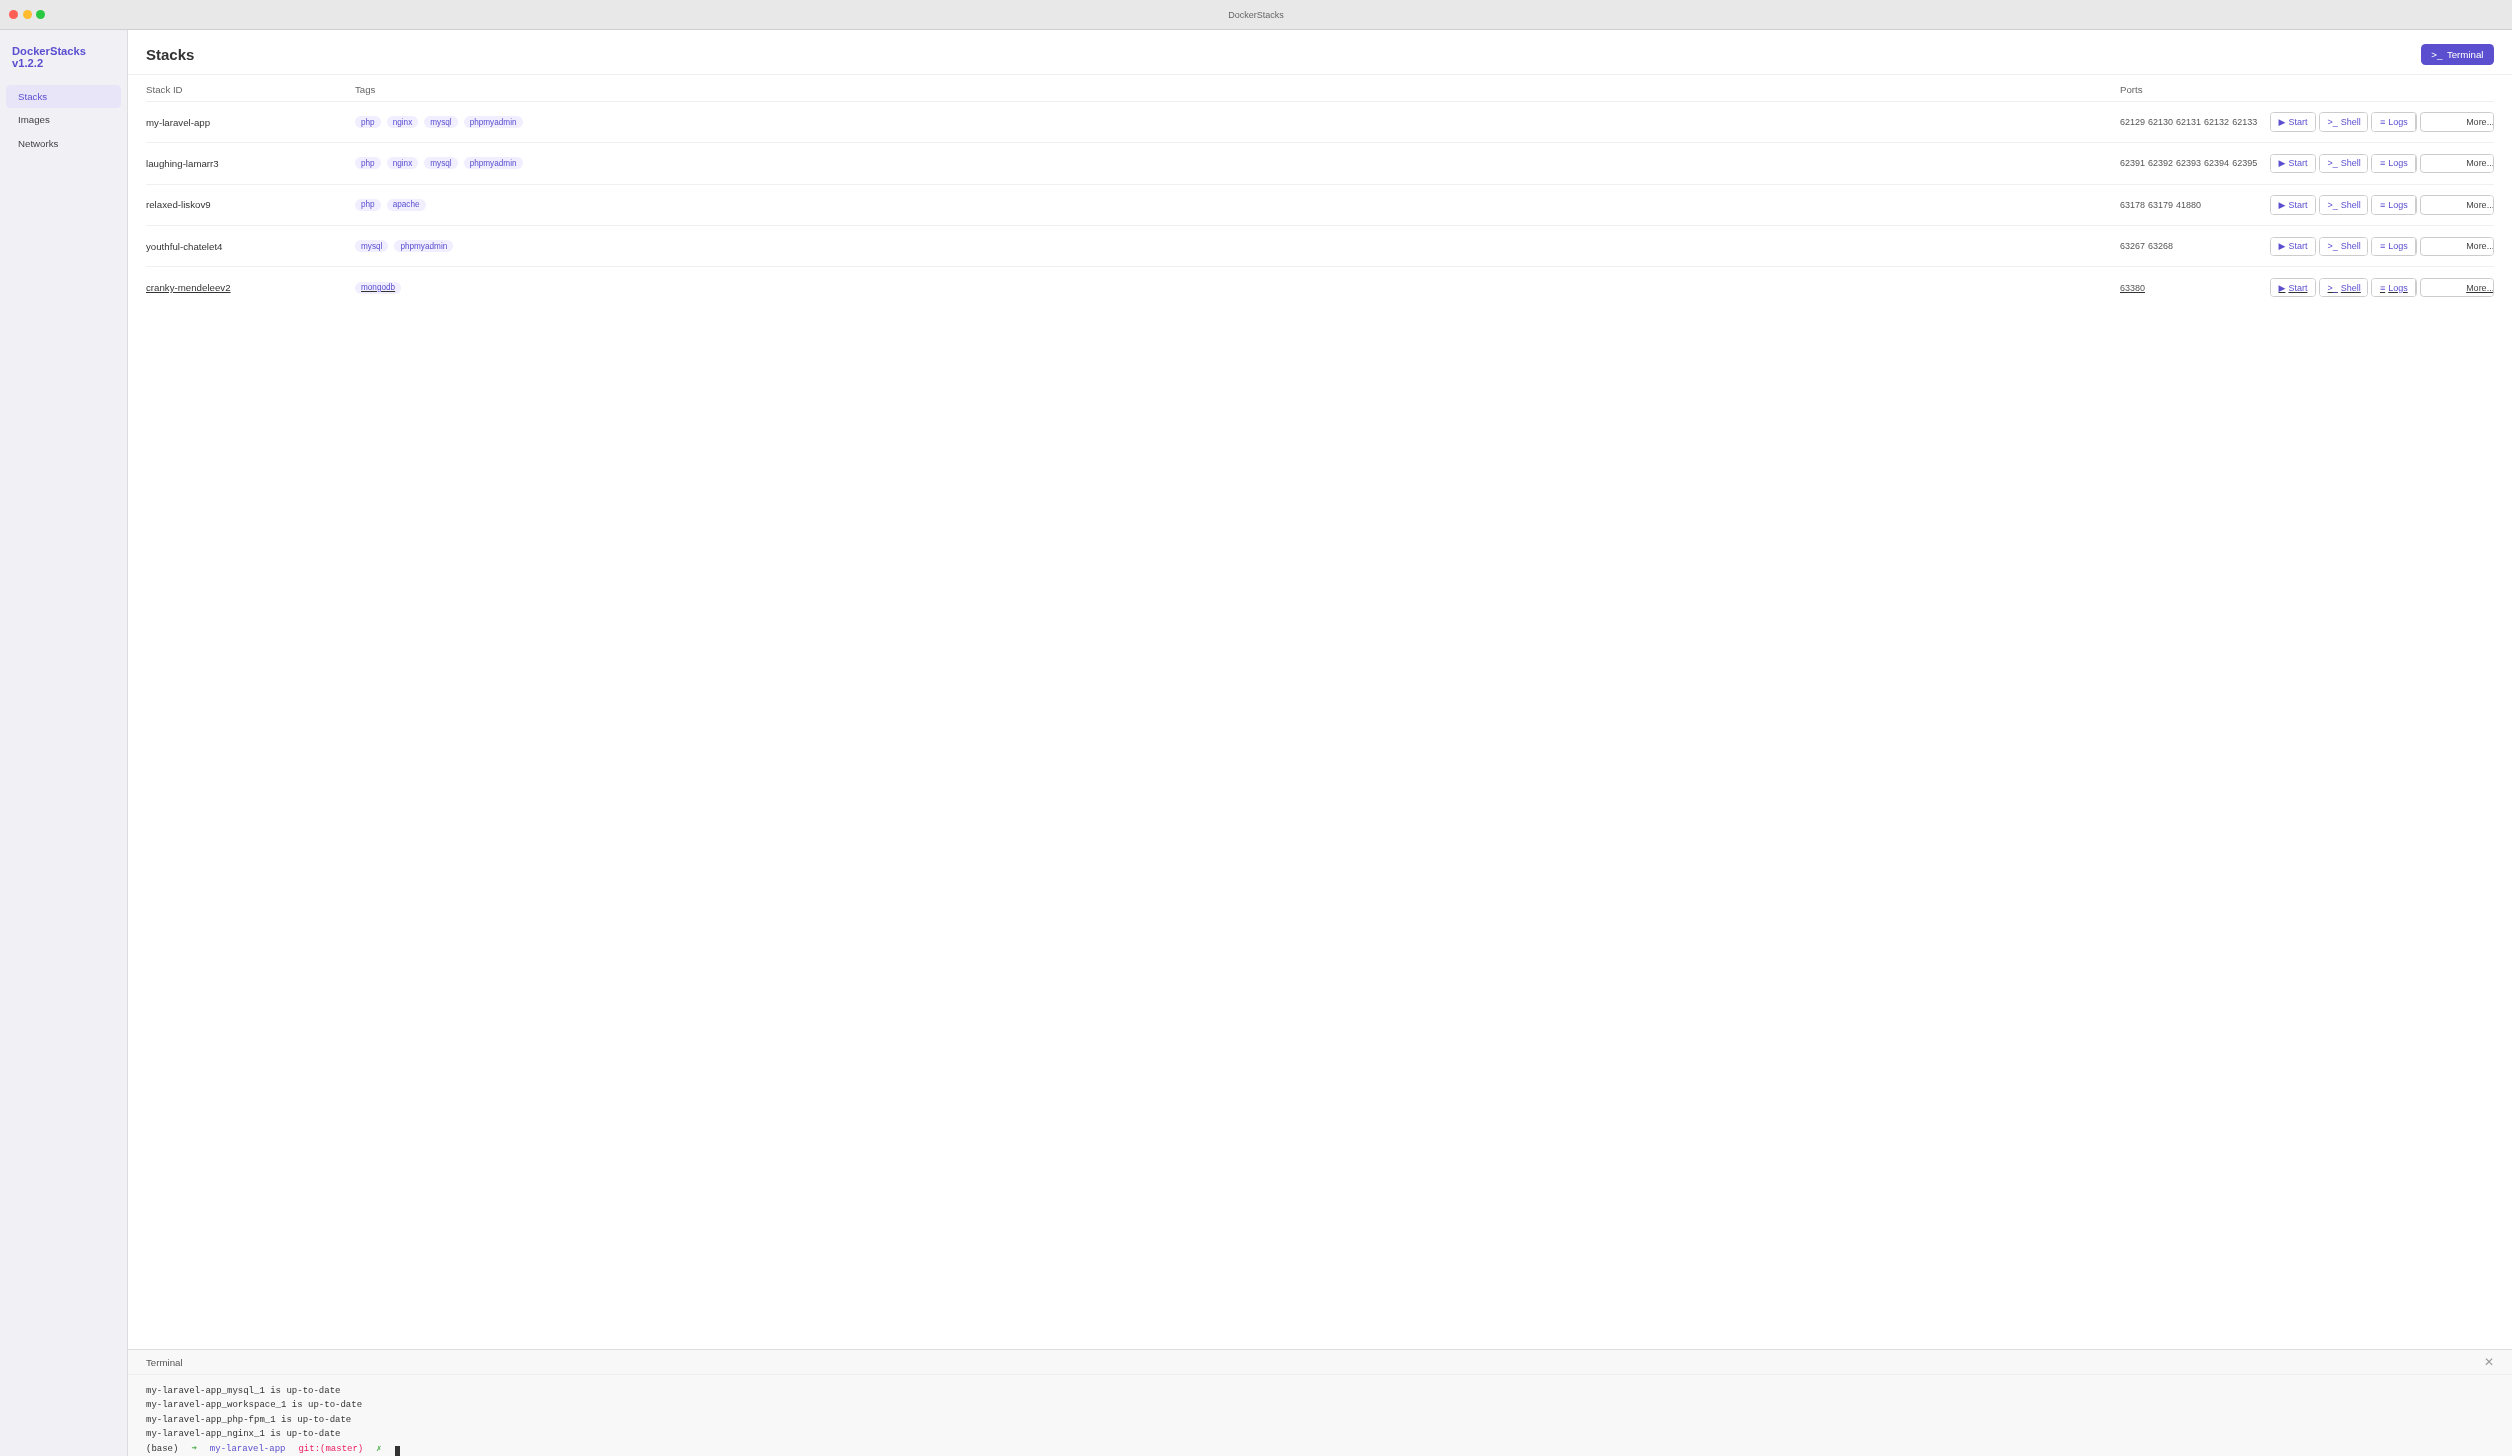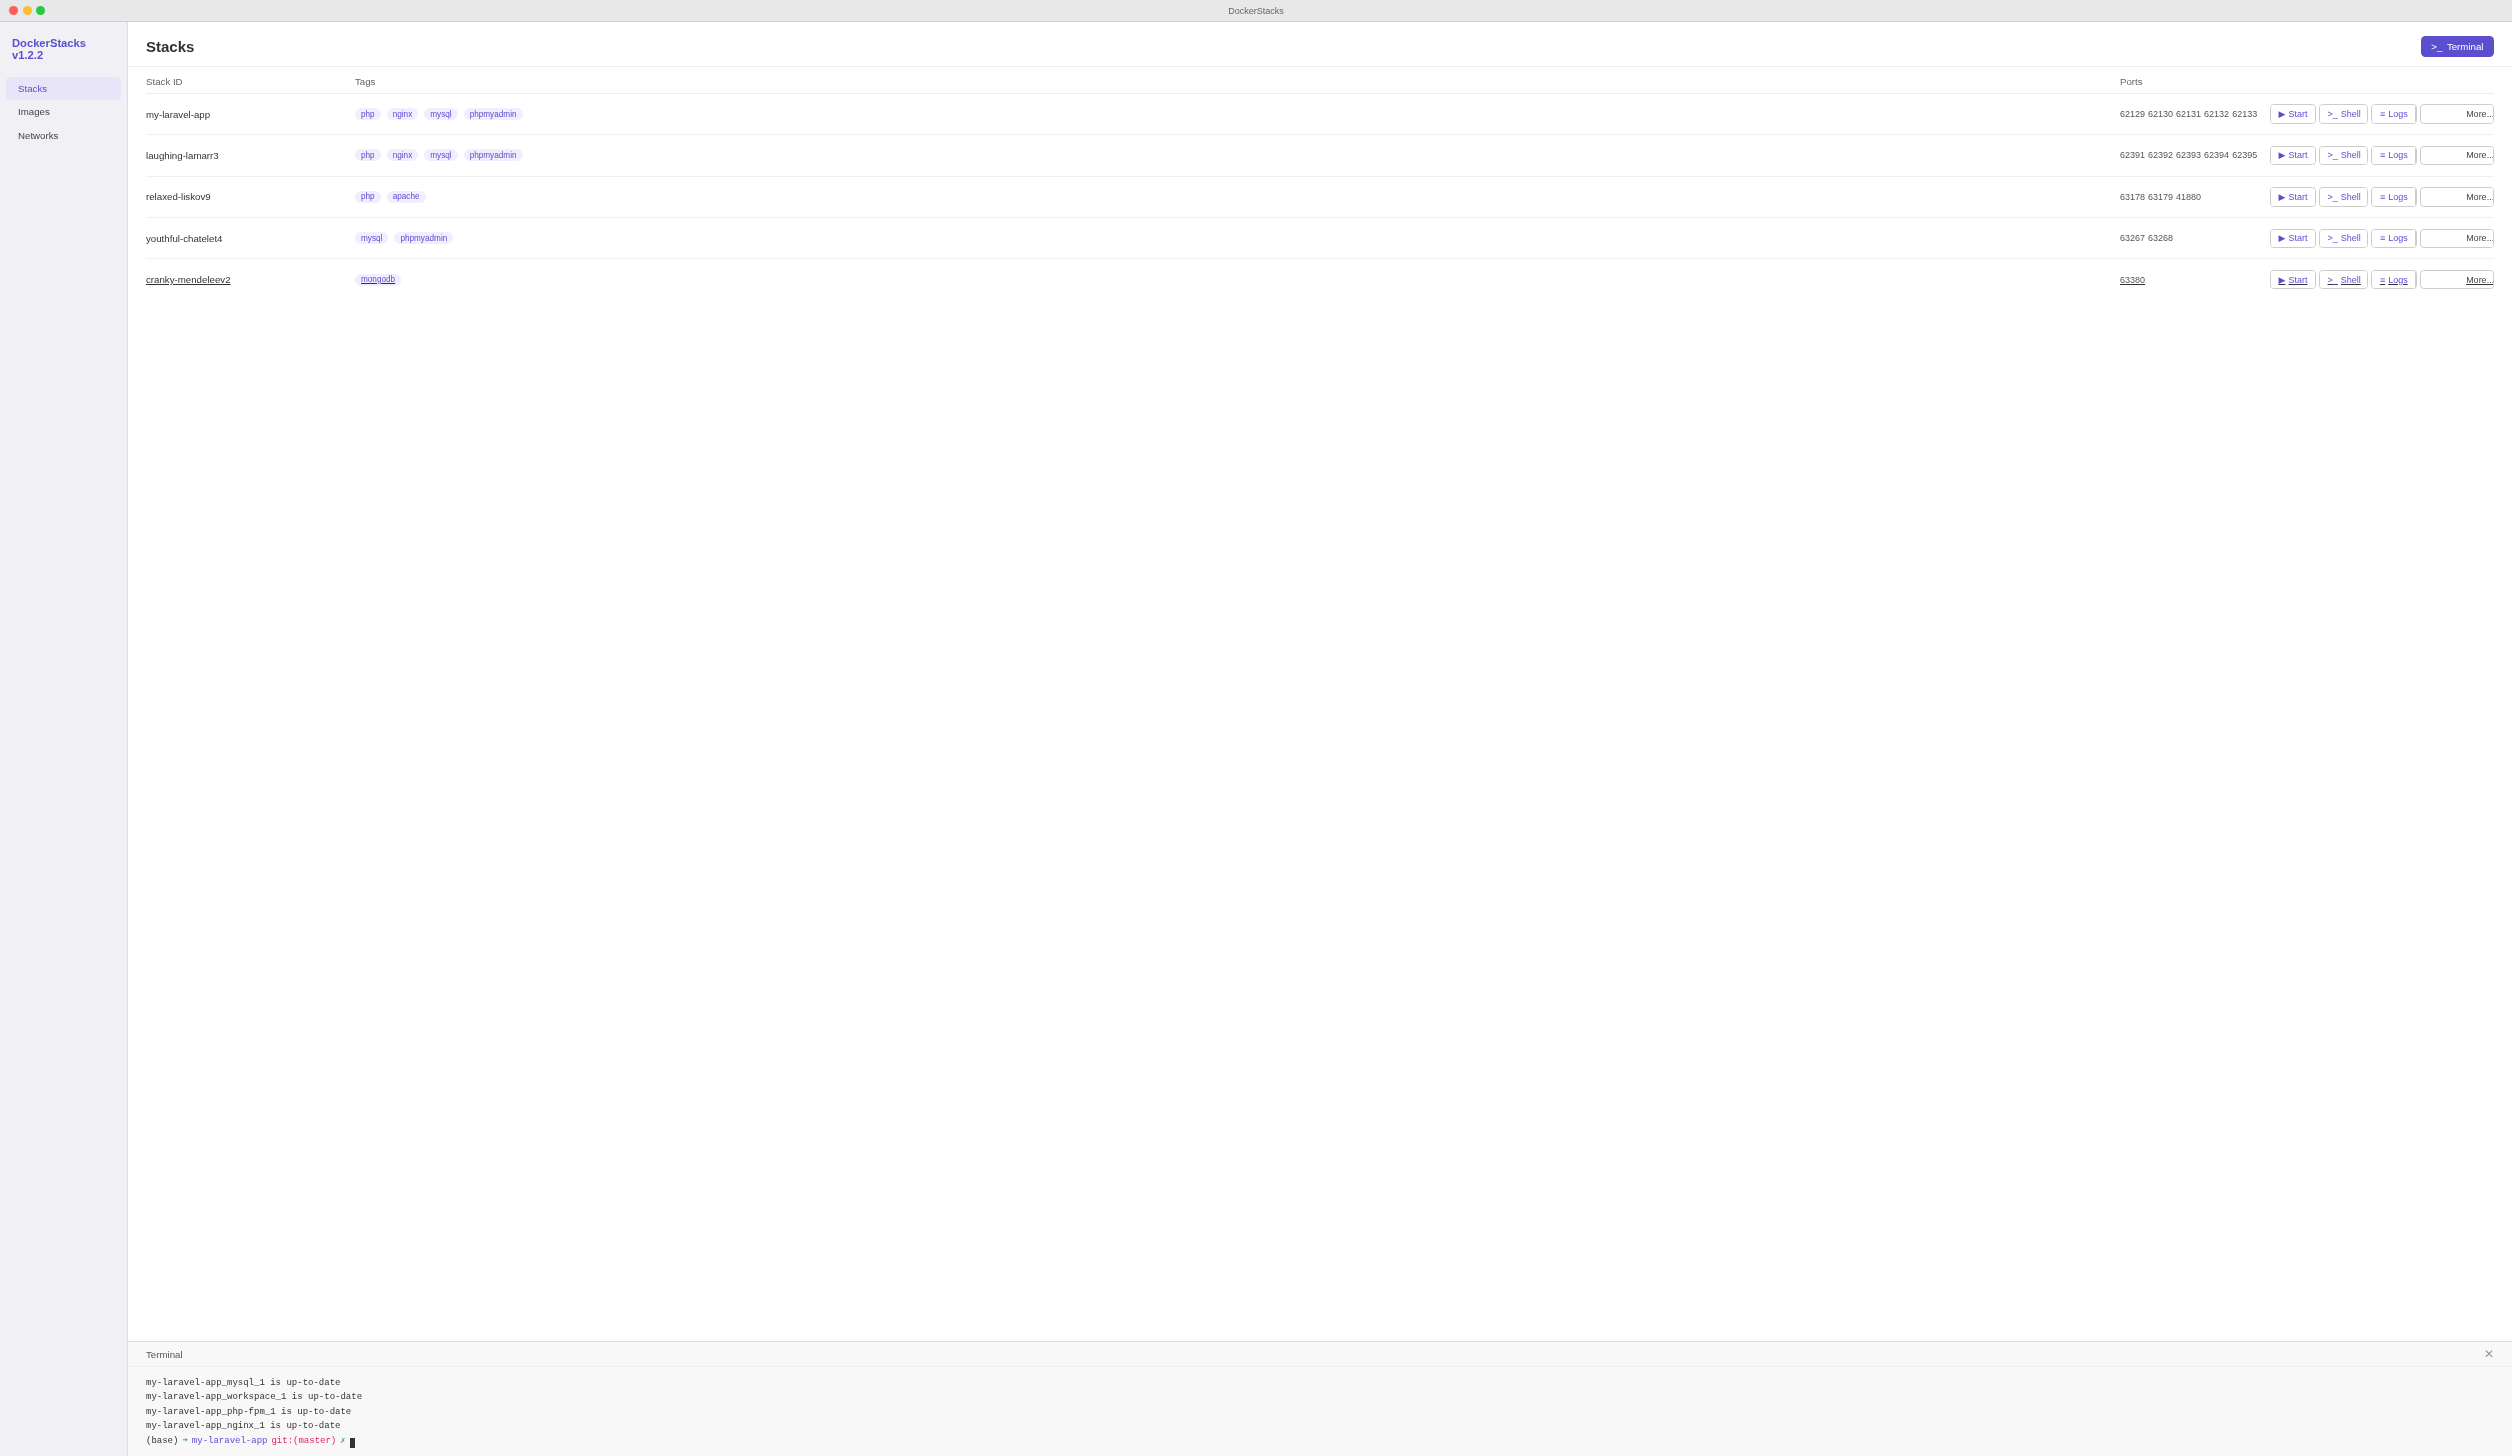--- a/index.html
+++ b/index.html
@@ -7,21 +7,21 @@
       font-family: -apple-system, BlinkMacSystemFont, 'Segoe UI', Helvetica, Arial, sans-serif;
       background: #f5f5f7;
       color: #333;
       font-size: 9.7px;
       height: 100vh;
       overflow: hidden;
     }
 
     
     .titlebar {
-      height: 22px;
+      height: 30px;
       background: #e8e8e8;
       display: flex;
       align-items: center;
       justify-content: center;
       position: relative;
       border-bottom: 0.7px solid #d0d0d0;
     }
     .titlebar-title {
       font-size: 9px;
       color: #666;
@@ -230,21 +230,21 @@
       font-family: 'Menlo', 'Monaco', 'Courier New', monospace;
       font-size: 9px;
       line-height: 1.6;
       color: #333;
       min-height: 90px;
     }
     .terminal-line { display: block; }
     .terminal-prompt {
       display: flex;
       align-items: flex-end;
-      gap: 4px;
+      gap: 13px;
     }
     .prompt-base { color: #333; }
     .prompt-arrow { color: #4caf50; }
     .prompt-path { color: #5b4fcf; }
     .prompt-git { color: #e91e63; }
     .prompt-symbol { color: #4caf50; }
     .prompt-cursor {
       display: inline-block;
       width: 5.2px;
       height: 9.7px;

